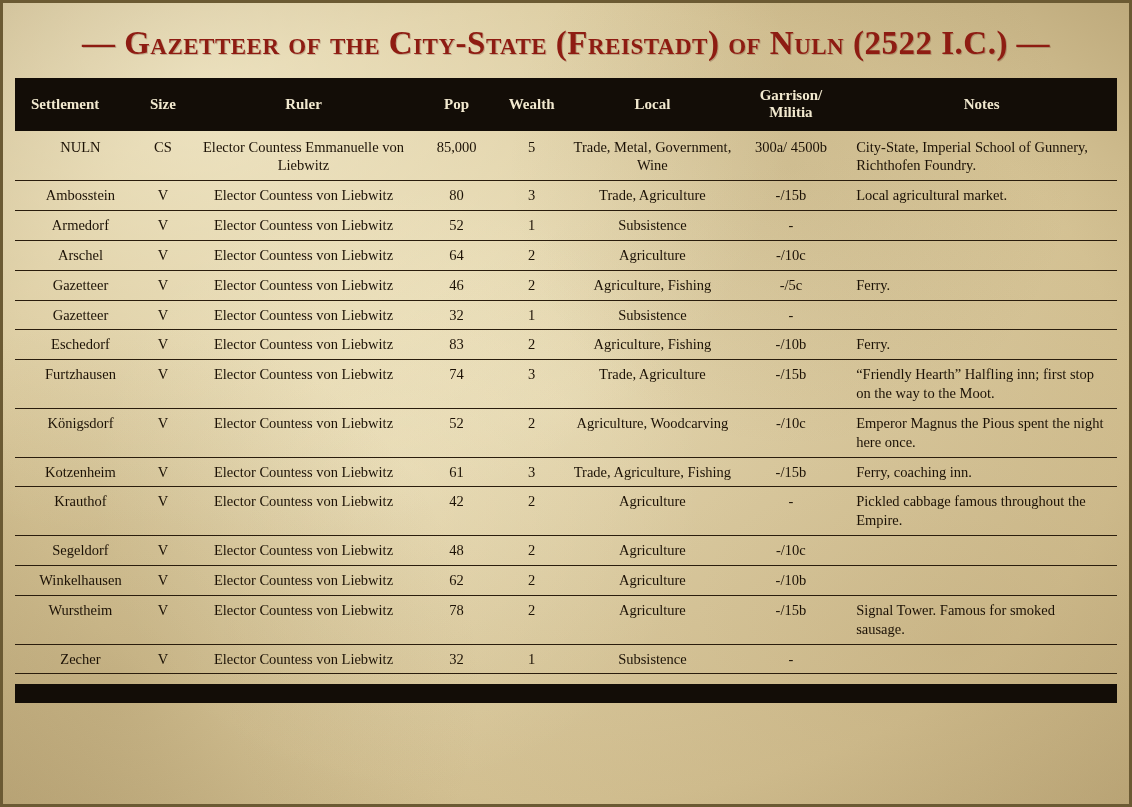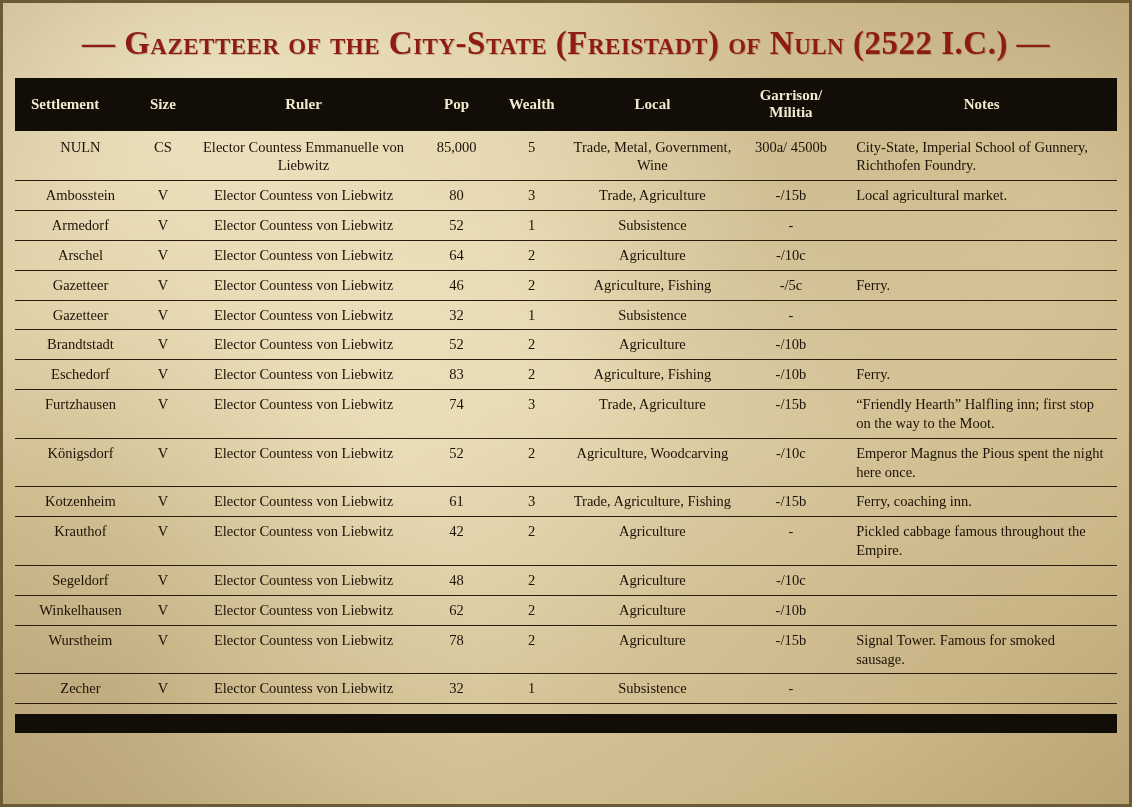--- a/index.html
+++ b/index.html
@@ -192,30 +192,20 @@
           <td class="name">Gazetteer</td>
           <td>V</td>
           <td>Elector Countess von Liebwitz</td>
           <td>32</td>
           <td>1</td>
           <td>Subsistence</td>
           <td>-</td>
           <td class="notes"></td>
         </tr>
         <tr>
-          <td class="name">Brandtstadt</td>
-          <td>V</td>
-          <td>Elector Countess von Liebwitz</td>
-          <td>52</td>
-          <td>2</td>
-          <td>Agriculture</td>
-          <td>-/10b</td>
-          <td class="notes"></td>
-        </tr>
-        <tr>
           <td class="name">Eschedorf</td>
           <td>V</td>
           <td>Elector Countess von Liebwitz</td>
           <td>83</td>
           <td>2</td>
           <td>Agriculture, Fishing</td>
           <td>-/10b</td>
           <td class="notes">Ferry.</td>
         </tr>
         <tr>

